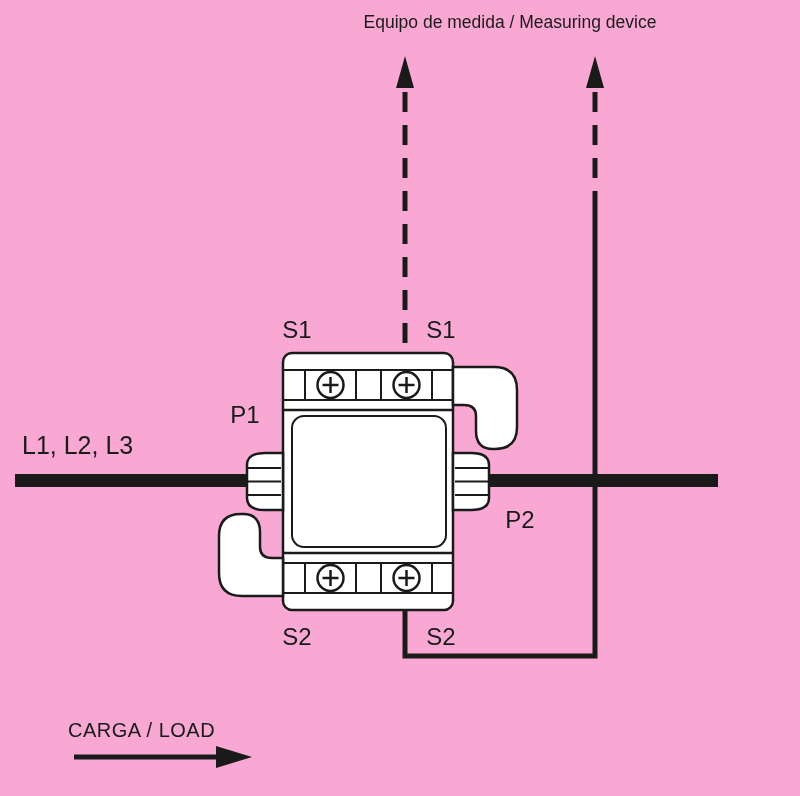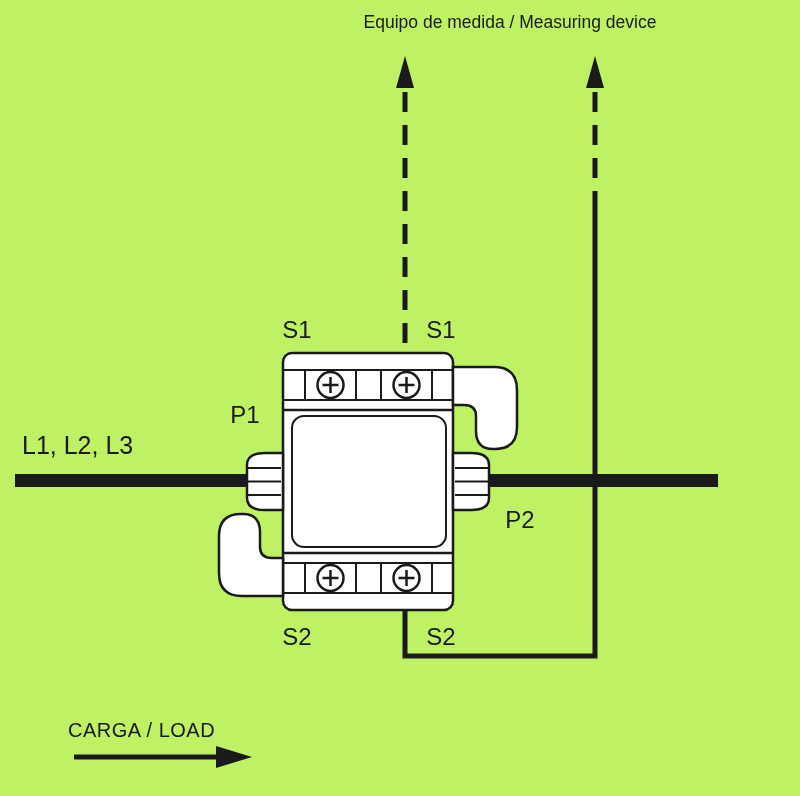--- a/index.html
+++ b/index.html
@@ -1,16 +1,16 @@
 <!DOCTYPE html>
 <html><head>
 <meta charset="utf-8">
 <style>
   html,body{margin:0;padding:0;width:800px;height:796px;background:#ffffff;overflow:hidden;}
-  .canvas{position:relative;width:800px;height:796px;background:#bef264;}
+  .canvas{position:relative;width:800px;height:796px;background:#f9a8d4;}
   svg{display:block;}
   text{font-family:"Liberation Sans", sans-serif;fill:#1a1a1a;}
   .title{font-size:17.5px;}
   .lbl{font-size:24px;}
   .lbl-big{font-size:25px;}
   .load{font-size:20px;letter-spacing:.5px;}
   .ink{fill:#1a1a1a;}
   .stroke{stroke:#1a1a1a;fill:none;}
   .white{fill:#ffffff;stroke:#1a1a1a;}
   .sw5{stroke-width:5;}

